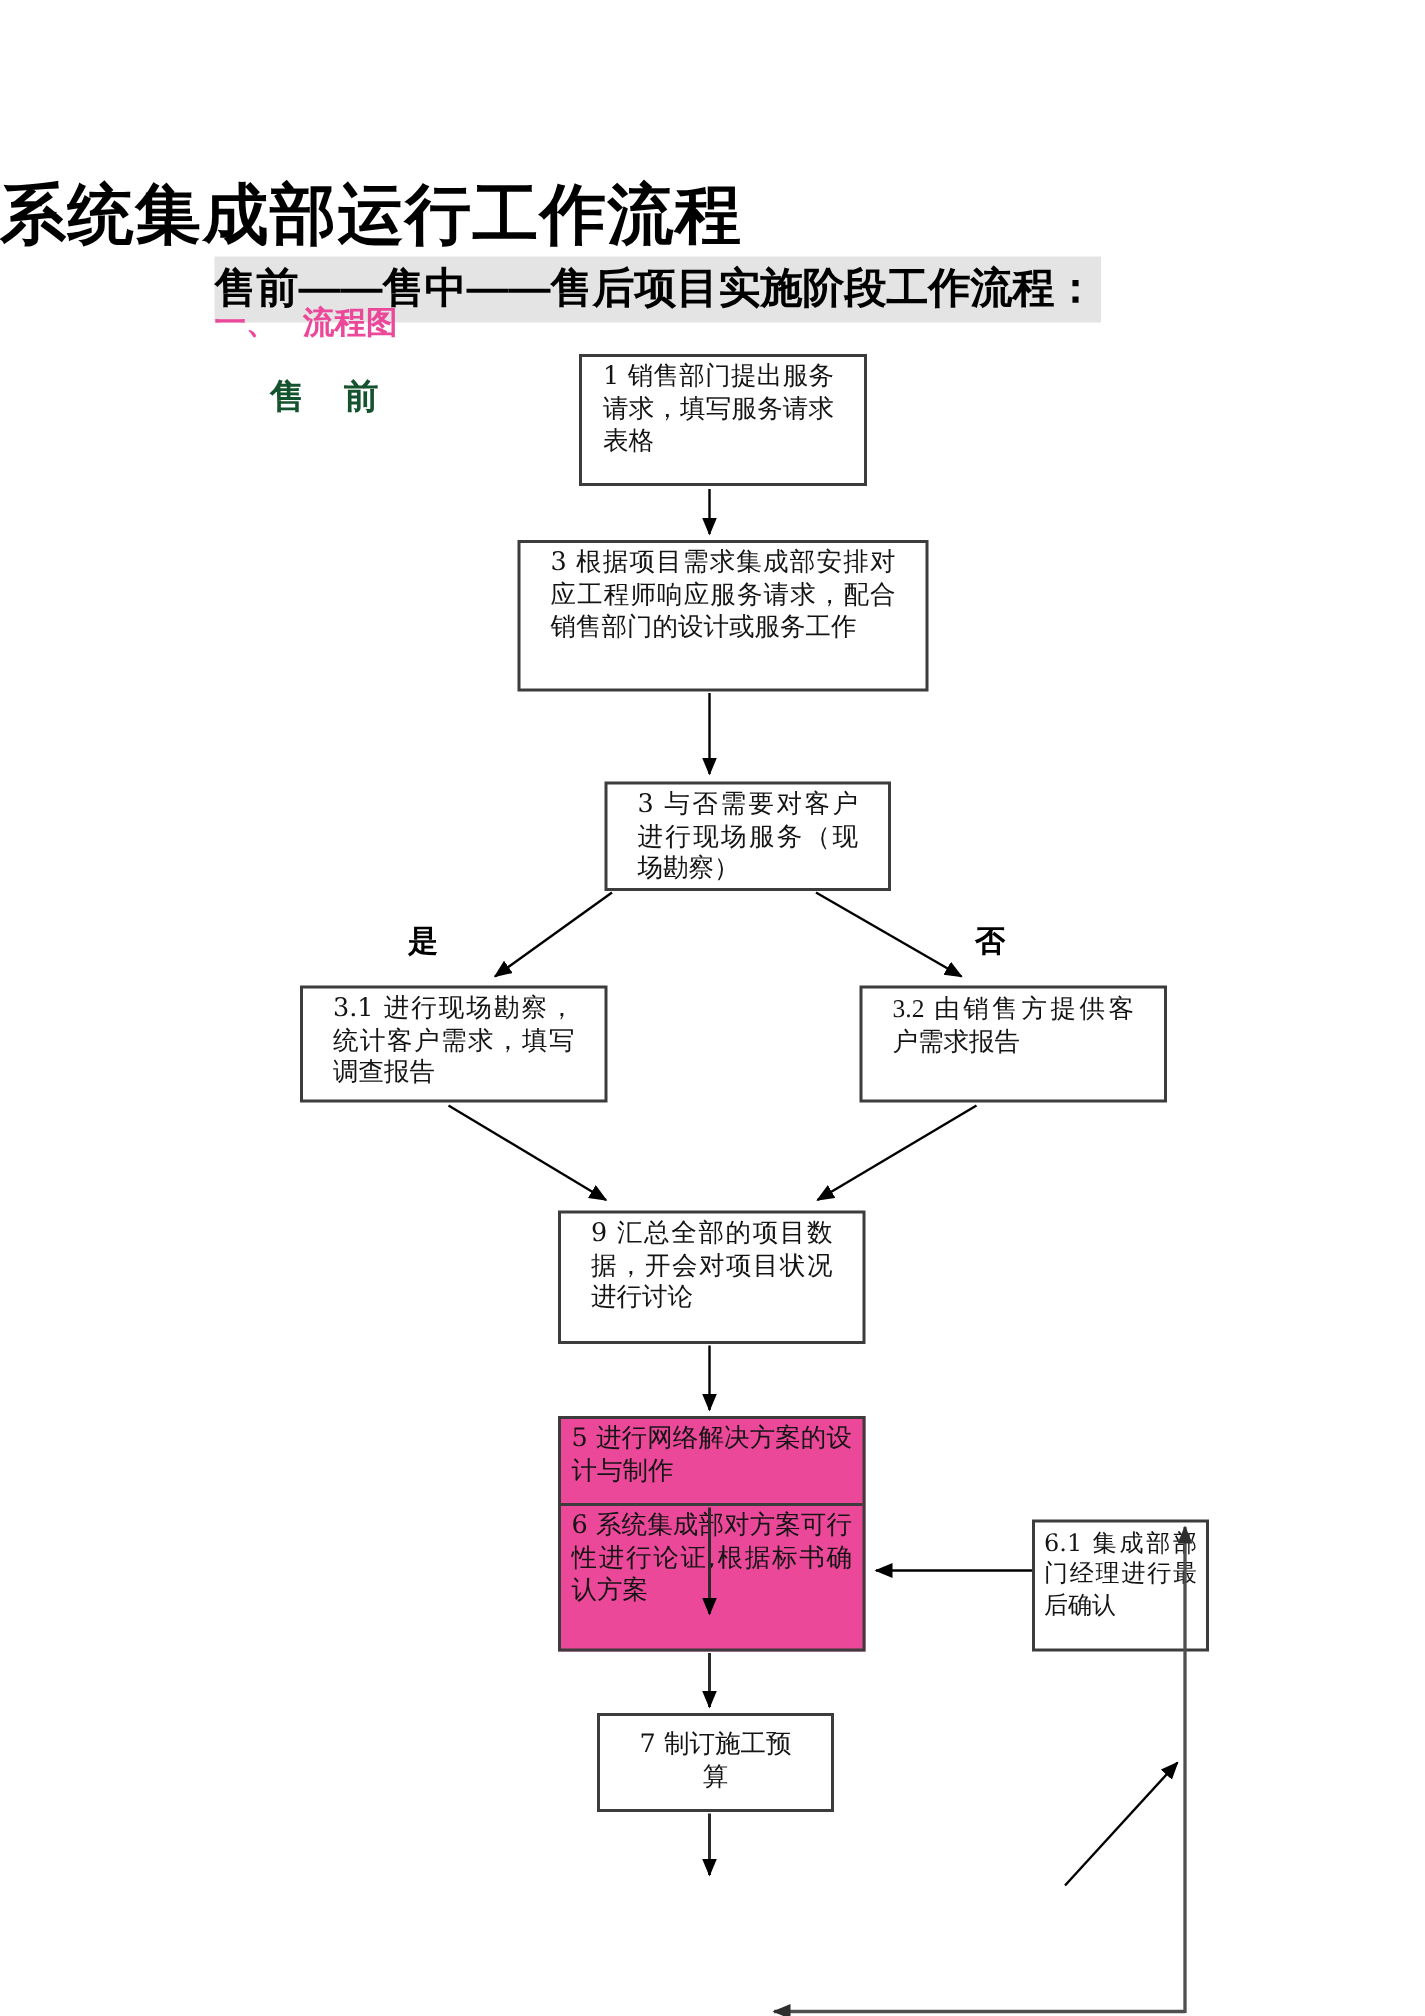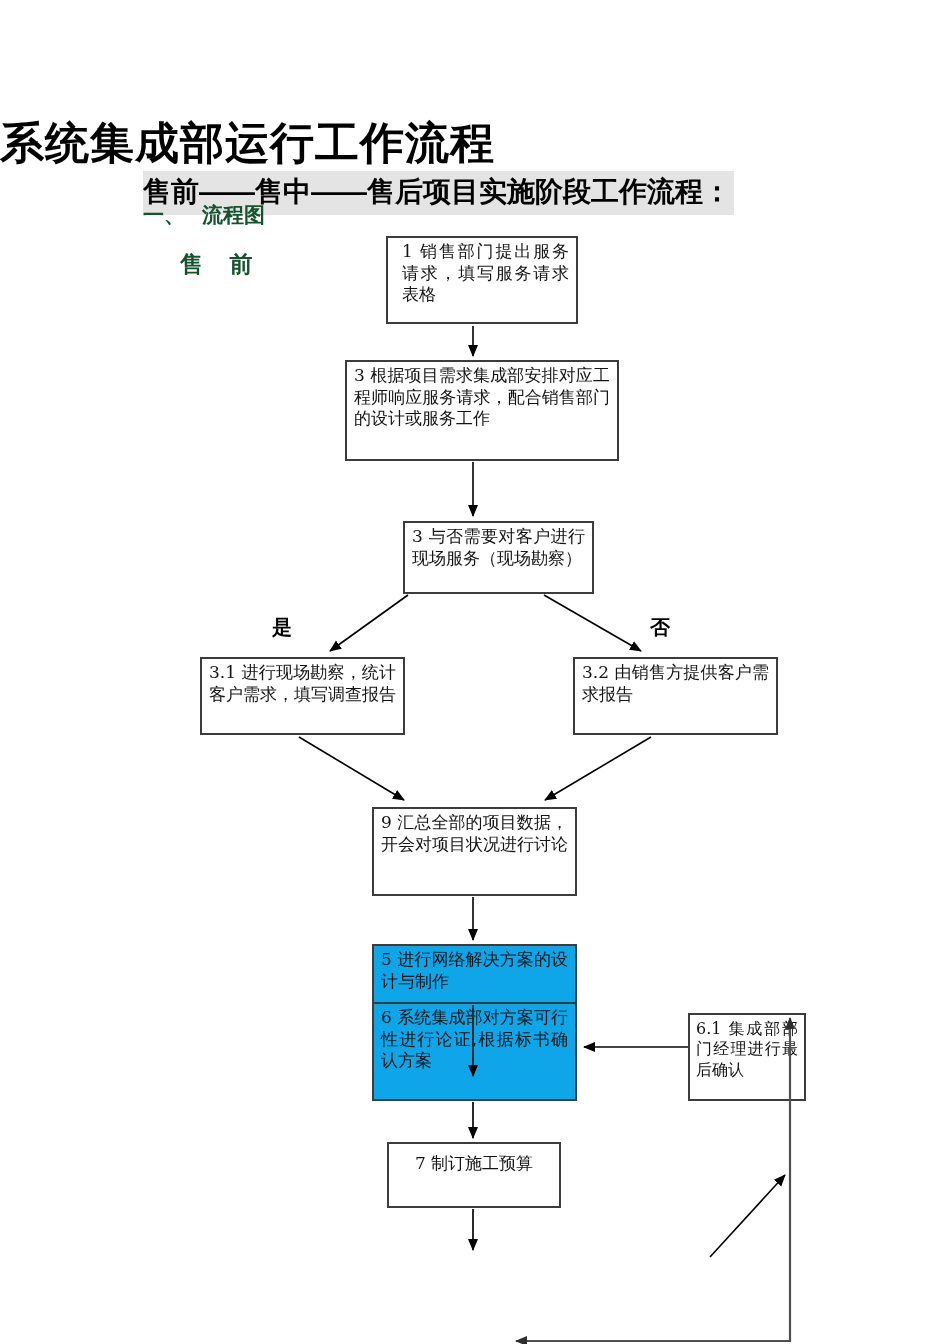--- a/index.html
+++ b/index.html
@@ -22,52 +22,52 @@
     position:absolute;left:143px;top:171px;
     font-family:"Liberation Sans","DejaVu Sans",sans-serif;
     font-weight:bold;font-size:28px;color:#000;
     background:#e4e4e4;
     padding:2px 3px 4px 0;
     white-space:nowrap;
   }
   .doc-section{
     position:absolute;left:143px;top:201px;
     font-family:"Liberation Sans","DejaVu Sans",sans-serif;
-    font-weight:bold;font-size:21px;color:#14532d;white-space:nowrap;
+    font-weight:bold;font-size:21px;color:#ec4899;white-space:nowrap;
   }
   .doc-section .marker{margin-right:17px;}
   .stage-label{
     position:absolute;left:180px;top:249px;
     font-family:"Liberation Sans","DejaVu Sans",sans-serif;
     font-weight:bold;font-size:23px;letter-spacing:10px;color:#14532d;
     white-space:nowrap;
   }
   .fbox{
     position:absolute;box-sizing:border-box;
     border:2px solid #3c3c3c;background:#fff;
     font-size:17px;line-height:1.27;color:#141414;
-    padding:3px 7px;text-align:justify;
+    padding:3px 20px;text-align:justify;
   }
   .fbox.b1{left:386px;top:236px;width:192px;height:88px;padding-left:14px;}
   .fbox.b2{left:345px;top:360px;width:274px;height:101px;}
   .fbox.b3{left:386px;top:521px;width:191px;height:73px;margin-left:17px;}
   .fbox.b31{left:200px;top:657px;width:205px;height:78px;}
-  .fbox.b32{left:573px;top:657px;width:205px;height:78px;}
+  .fbox.b32{left:573px;top:657px;width:205px;height:78px;font-family:Liberation Serif, serif;}
   .fbox.b4{left:372px;top:807px;width:205px;height:89px;}
   .fstack{
     position:absolute;box-sizing:border-box;left:372px;top:944px;width:205px;height:157px;
-    border:2px solid #3c3c3c;background:#0ea5e9;padding:0;
+    border:2px solid #3c3c3c;background:#ec4899;padding:0;
   }
   .fstack .cell{
     box-sizing:border-box;padding:3px 7px;text-align:justify;
     font-size:17px;line-height:1.27;color:#141414;
   }
   .fstack .cell.c5{height:58px;border-bottom:2px solid #3c3c3c;}
   .fbox.b61{left:688px;top:1013px;width:118px;height:88px;font-size:16px;padding:4px 6px;}
-  .fbox.b7{left:387px;top:1142px;width:174px;height:66px;text-align:center;padding-top:9px;}
+  .fbox.b7{left:398px;top:1142px;width:158px;height:66px;text-align:center;padding-top:9px;}
   .branch-label{
     position:absolute;font-weight:bold;font-size:20px;color:#000;
     font-family:"DejaVu Serif","Liberation Serif",serif;
   }
   .branch-label.yes{left:272px;top:614px;}
   .branch-label.no{left:650px;top:614px;}
   #connectors{
     position:absolute;left:0;top:0;width:950px;height:1344px;
     pointer-events:none;
   }

